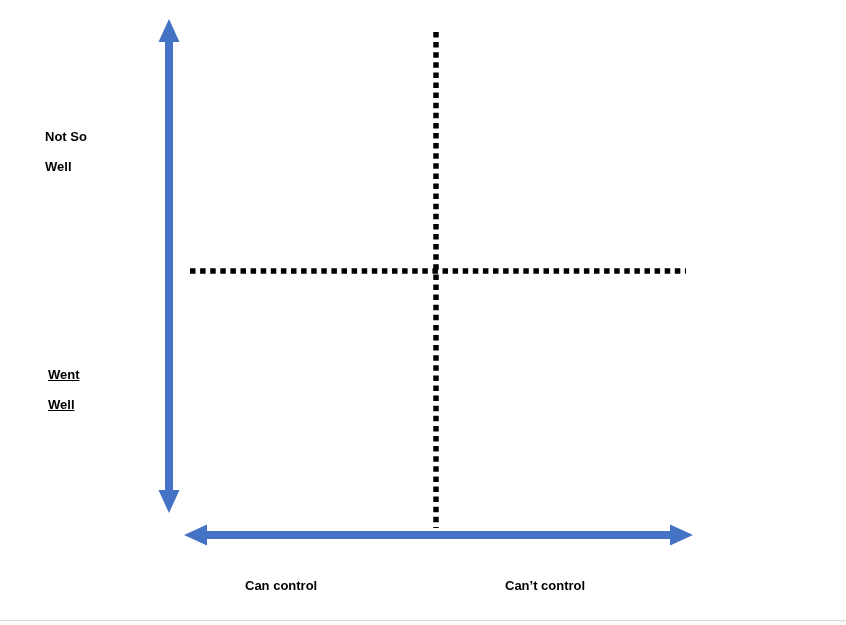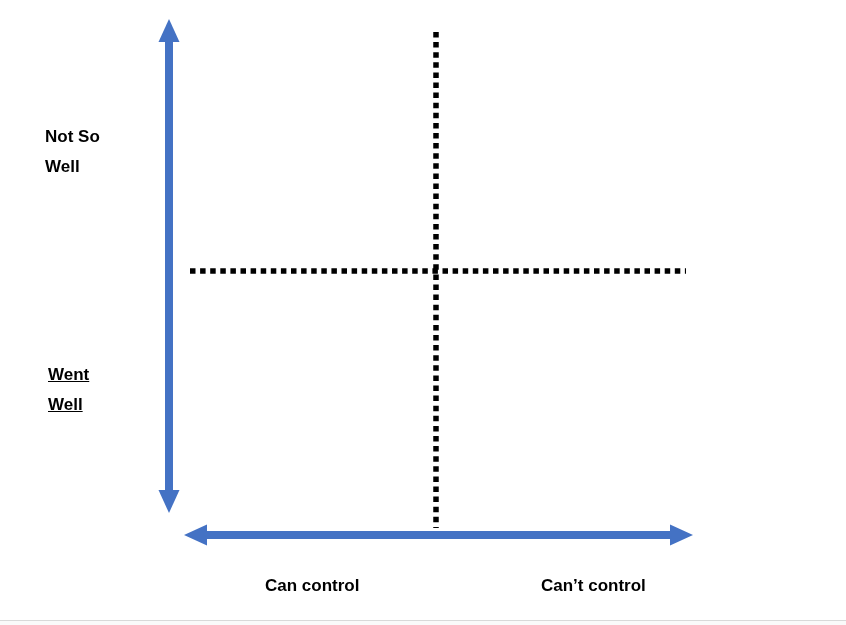--- a/index.html
+++ b/index.html
@@ -17,34 +17,33 @@
   }
   .svg-layer {
     position: absolute;
     top: 0;
     left: 0;
   }
   .axis-label {
     position: absolute;
     color: #000000;
     font-weight: bold;
-    font-size: 17px;
+    font-size: 13px;
     white-space: pre-line;
   }
   .axis-label.two-line {
     line-height: 30px;
   }
   .axis-label.one-line {
     line-height: 21px;
-    margin-left: 20px;
   }
   #label-y-top  { left: 45px; top: 122px; }
   #label-y-bottom { left: 48px; top: 360px; text-decoration: underline; }
   #label-x-left  { left: 245px; top: 575px; }
-  #label-x-right { left: 521px; top: 575px; }
+  #label-x-right { left: 505px; top: 575px; }
   .bottom-divider {
     position: absolute;
     left: 0;
     top: 620px;
     width: 846px;
     height: 1px;
     background: #d9d9d9;
   }
   .bottom-strip {
     position: absolute;

